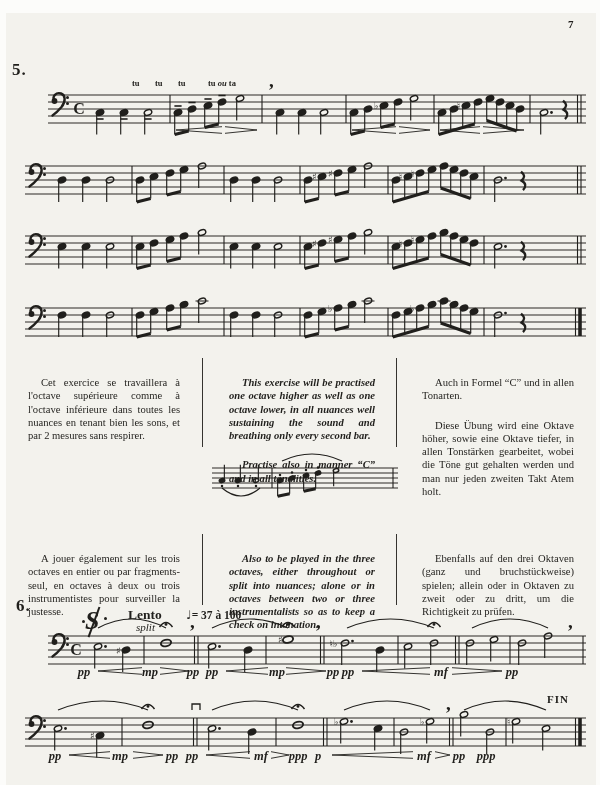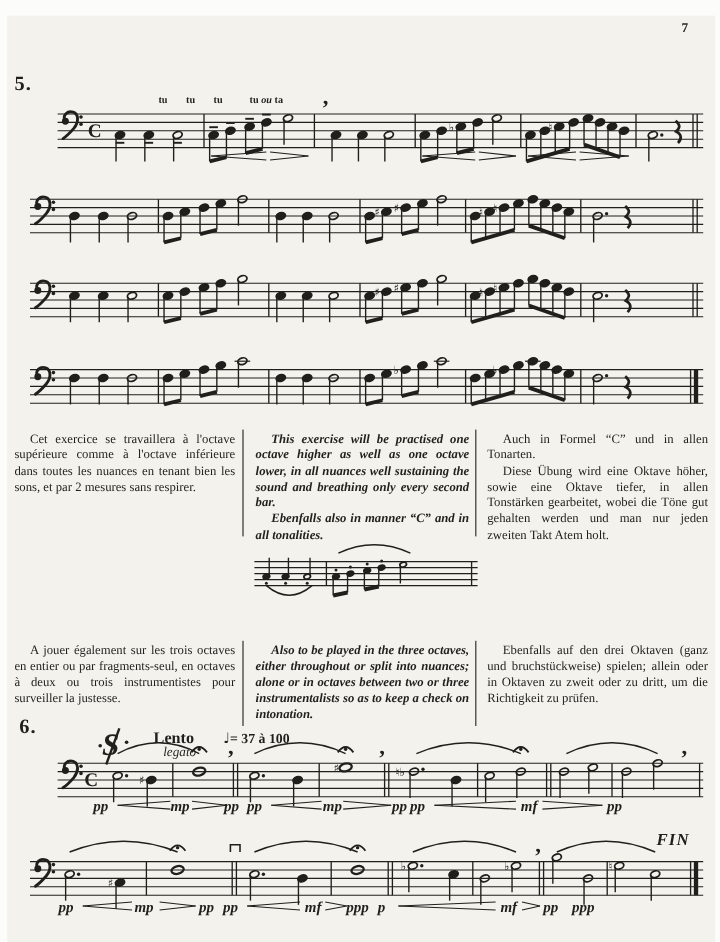--- a/index.html
+++ b/index.html
@@ -6,28 +6,28 @@
   body{width:600px;height:785px;overflow:hidden;background:#f3f2ed;position:relative;
        font-family:"Liberation Serif",serif;color:#201f1c;}
   .edge{position:absolute;background:#fcfcfa;}
   .abs{position:absolute;}
   .pagenum{font-weight:bold;font-size:11px;}
   .exlabel{font-size:17px;font-weight:bold;letter-spacing:1px;}
   .syl{font-size:8.5px;font-weight:bold;margin-left:36px;}
   .syl i{font-style:italic;}
   #music{position:absolute;left:0;top:0;}
   .col{position:absolute;text-align:justify;font-size:10.6px;line-height:13.3px;}
-  .col p{margin:0;text-indent:13px;}
+  .col p{margin:16px;text-indent:13px;}
   .col.en{font-style:italic;font-weight:bold;}
   .vdiv{position:absolute;width:1px;background:#35332f;}
   .tempo-lento{font-weight:bold;font-size:13.5px;}
   .tempo-legato{font-style:italic;font-size:11px;}
   .metr{font-size:11.5px;font-weight:bold;}
   .metr .gl{font-family:"DejaVu Sans",sans-serif;font-size:12px;}
-  .fin{font-style:italic;font-weight:bold;font-size:14px;letter-spacing:1px;}
+  .fin{font-weight:bold;font-size:11px;letter-spacing:1px;}
   .segno{position:absolute;width:26px;height:30px;}
   .segno .s{position:absolute;left:3px;top:-2px;font-size:26px;font-weight:bold;font-style:italic;}
   .segno .slash{position:absolute;left:11px;top:-2px;width:1.8px;height:32px;background:#201f1c;transform:rotate(20deg);}
   .segno .d1,.segno .d2{position:absolute;width:3px;height:3px;border-radius:50%;background:#201f1c;}
   .segno .d1{left:0px;top:12px;}
   .segno .d2{left:22px;top:9px;}
 </style>
 </head>
 <body>
 
@@ -614,21 +614,21 @@
   <i>ou</i>
   <span>ta</span>
 </span>
 
 <div class="col" style="left:12px;top:360px;width:184px;">
   <p>Cet exercice se travaillera à l'octave supérieure comme à l'octave inférieure dans toutes les nuances en tenant bien les sons, et par 2 mesures sans respirer.</p>
 </div>
 <div class="vdiv" style="left:202px;top:358px;height:89px;"></div>
 <div class="col en" style="left:213px;top:360px;width:178px;">
   <p>This exercise will be practised one octave higher as well as one octave lower, in all nuances well sustaining the sound and breathing only every second bar.</p>
-  <p>Ebenfalls also in manner “C” and in all tonalities.</p>
+  <p>Practise also in manner “C” and in all tonalities.</p>
 </div>
 <div class="vdiv" style="left:396px;top:358px;height:89px;"></div>
 <div class="col" style="left:406px;top:360px;width:184px;">
   <p>Auch in Formel “C” und in allen Tonarten.</p>
   <p>Diese Übung wird eine Oktave höher, sowie eine Oktave tiefer, in allen Tonstärken gearbeitet, wobei die Töne gut gehalten werden und man nur jeden zweiten Takt Atem holt.</p>
 </div>
 
 <div class="col" style="left:12px;top:536px;width:184px;">
   <p>A jouer également sur les trois octaves en entier ou par fragments-seul, en octaves à deux ou trois instrumentistes pour surveiller la justesse.</p>
 </div>
@@ -642,17 +642,17 @@
 </div>
 
 <div class="abs exlabel" style="left:16px;top:596px;">6.</div>
 <div class="segno" style="left:82px;top:608px;">
   <span class="s">S</span>
   <span class="slash"></span>
   <span class="d1"></span>
   <span class="d2"></span>
 </div>
 <div class="abs tempo-lento" style="left:128px;top:607px;">Lento</div>
-<div class="abs tempo-legato" style="left:136px;top:621px;">legato</div>
+<div class="abs tempo-legato" style="left:136px;top:621px;">split</div>
 <div class="abs metr" style="left:186px;top:608px;">
   <span class="gl">♩</span><span>= 37 à 100</span>
 </div>
 <div class="abs fin" style="left:547px;top:693px;">FIN</div>
 
 </body></html>

